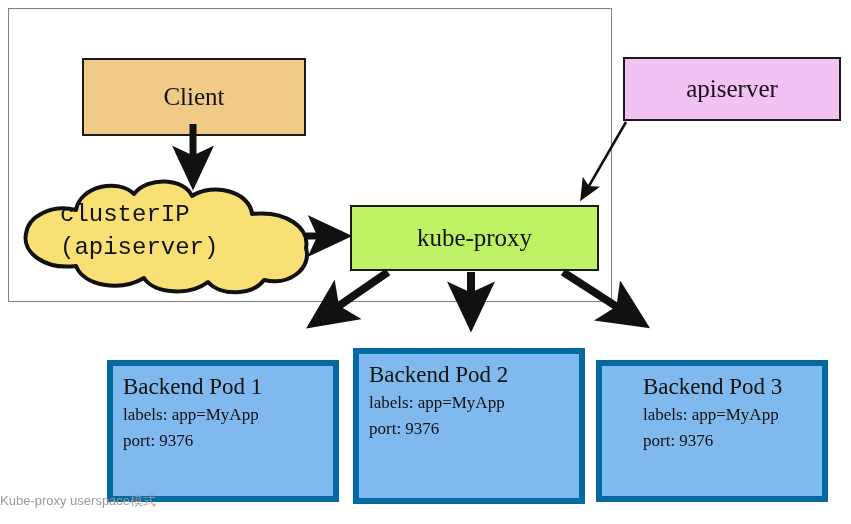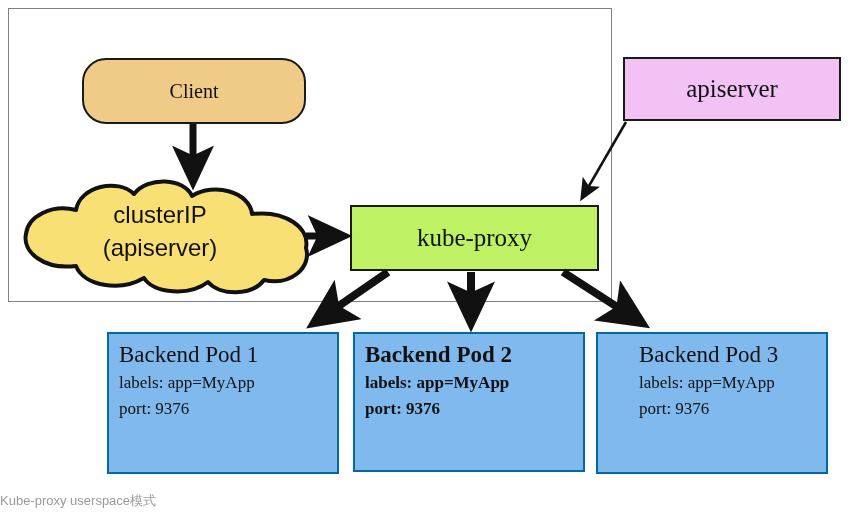--- a/index.html
+++ b/index.html
@@ -42,81 +42,81 @@
     display: flex;
     align-items: center;
     justify-content: center;
     color: #111111;
     font-family: "Liberation Serif", serif;
   }
   .box-client {
     left: 82px;
     top: 58px;
     width: 224px;
-    height: 66px;
+    height: 78px;
     background: #F0CA87;
-    font-size: 20px;
-    border-radius: 24px;
+    font-size: 25px;
   }
   .box-apiserver {
     left: 623px;
     top: 57px;
     width: 218px;
     height: 64px;
     background: #F2C2F5;
     font-size: 25px;
   }
   .box-kubeproxy {
     left: 350px;
     top: 205px;
     width: 249px;
     height: 66px;
     background: #bef264;
     font-size: 25px;
   }
   .pod {
     position: absolute;
     box-sizing: border-box;
-    border: 2px solid #0369a1;
+    border: 6px solid #0369a1;
     background: #7FB9ED;
     padding: 6px 8px 0 10px;
     color: #111111;
     font-family: "Liberation Serif", serif;
+    margin-top: 28px;
   }
   .pod-title {
     font-size: 23px;
     line-height: 30px;
     white-space: nowrap;
   }
   .pod-line {
     font-size: 17px;
     line-height: 26px;
     white-space: nowrap;
   }
   .pod1 { left: 107px; top: 332px; width: 232px; height: 142px; }
-  .pod2 { left: 353px; top: 332px; width: 232px; height: 140px; font-weight: bold; }
+  .pod2 { left: 353px; top: 320px; width: 232px; height: 156px; }
   .pod3 { left: 596px; top: 332px; width: 232px; height: 142px; padding-left: 41px; }
 
   .cloud-wrap {
     position: absolute;
     left: 14px;
     top: 176px;
     width: 312px;
     height: 120px;
   }
   .cloud-text {
     position: absolute;
     left: 46px;
     top: 22px;
     width: 200px;
-    text-align: center;
+    text-align: left;
     color: #111111;
     font-size: 24px;
     line-height: 33px;
-    font-family: Liberation Sans, sans-serif;
+    font-family: Liberation Mono, monospace;
     pointer-events: none;
   }
   .arrows {
     position: absolute;
     left: 0;
     top: 0;
     width: 851px;
     height: 524px;
     pointer-events: none;
   }

